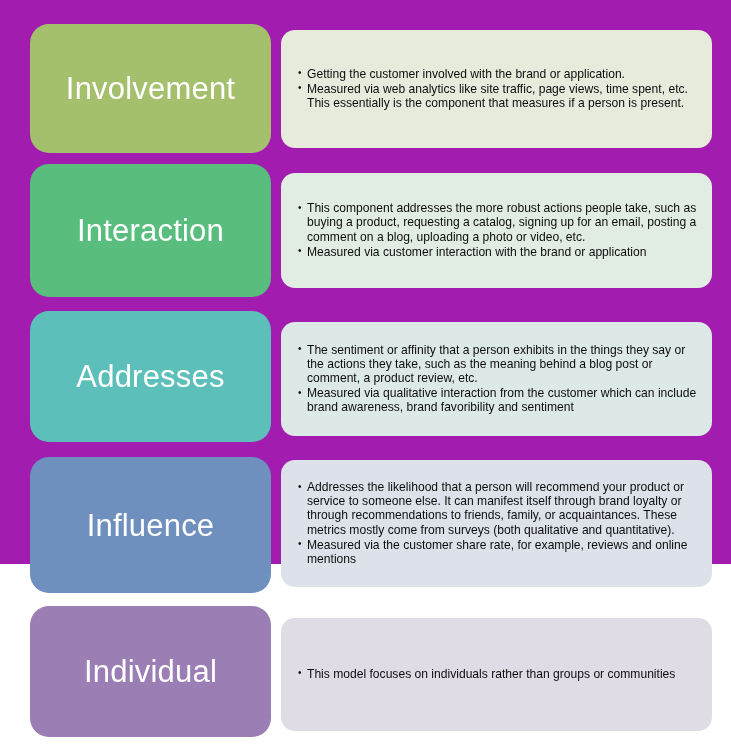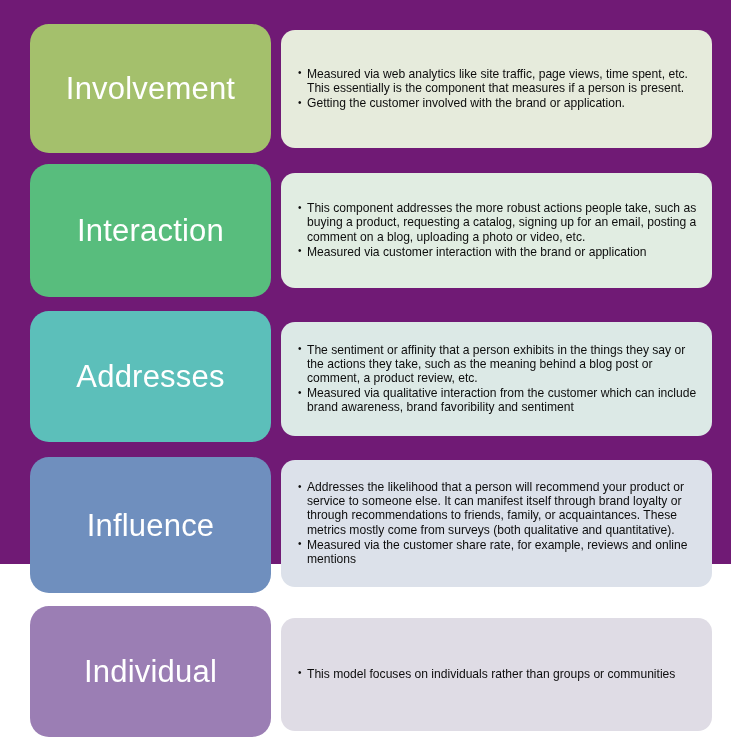--- a/index.html
+++ b/index.html
@@ -11,21 +11,21 @@
     width: 731px;
     height: 752px;
     font-family: "Liberation Sans", sans-serif;
     overflow: hidden;
   }
 
   .diagram {
     position: relative;
     width: 731px;
     height: 564px;
-    background: #701a75;
+    background: #a21caf;
   }
 
   .row {
     position: absolute;
     left: 0;
     width: 731px;
   }
 
   .label-box {
     position: absolute;
@@ -109,22 +109,22 @@
 <body>
 
 <div class="diagram">
 
   <div class="row" id="row-0">
     <div class="label-box" style="background-color: rgb(164, 192, 108);">
       <span>Involvement</span>
     </div>
     <div class="desc-panel" style="background-color: rgb(230, 235, 220);">
       <ul class="bullets">
+        <li>Getting the customer involved with the brand or application.</li>
         <li>Measured via web analytics like site traffic, page views, time spent, etc. This essentially is the component that measures if a person is present.</li>
-        <li>Getting the customer involved with the brand or application.</li>
       </ul>
     </div>
   </div>
 
   <div class="row" id="row-1">
     <div class="label-box" style="background-color: rgb(88, 189, 125);">
       <span>Interaction</span>
     </div>
     <div class="desc-panel" style="background-color: rgb(225, 237, 226);">
       <ul class="bullets">

